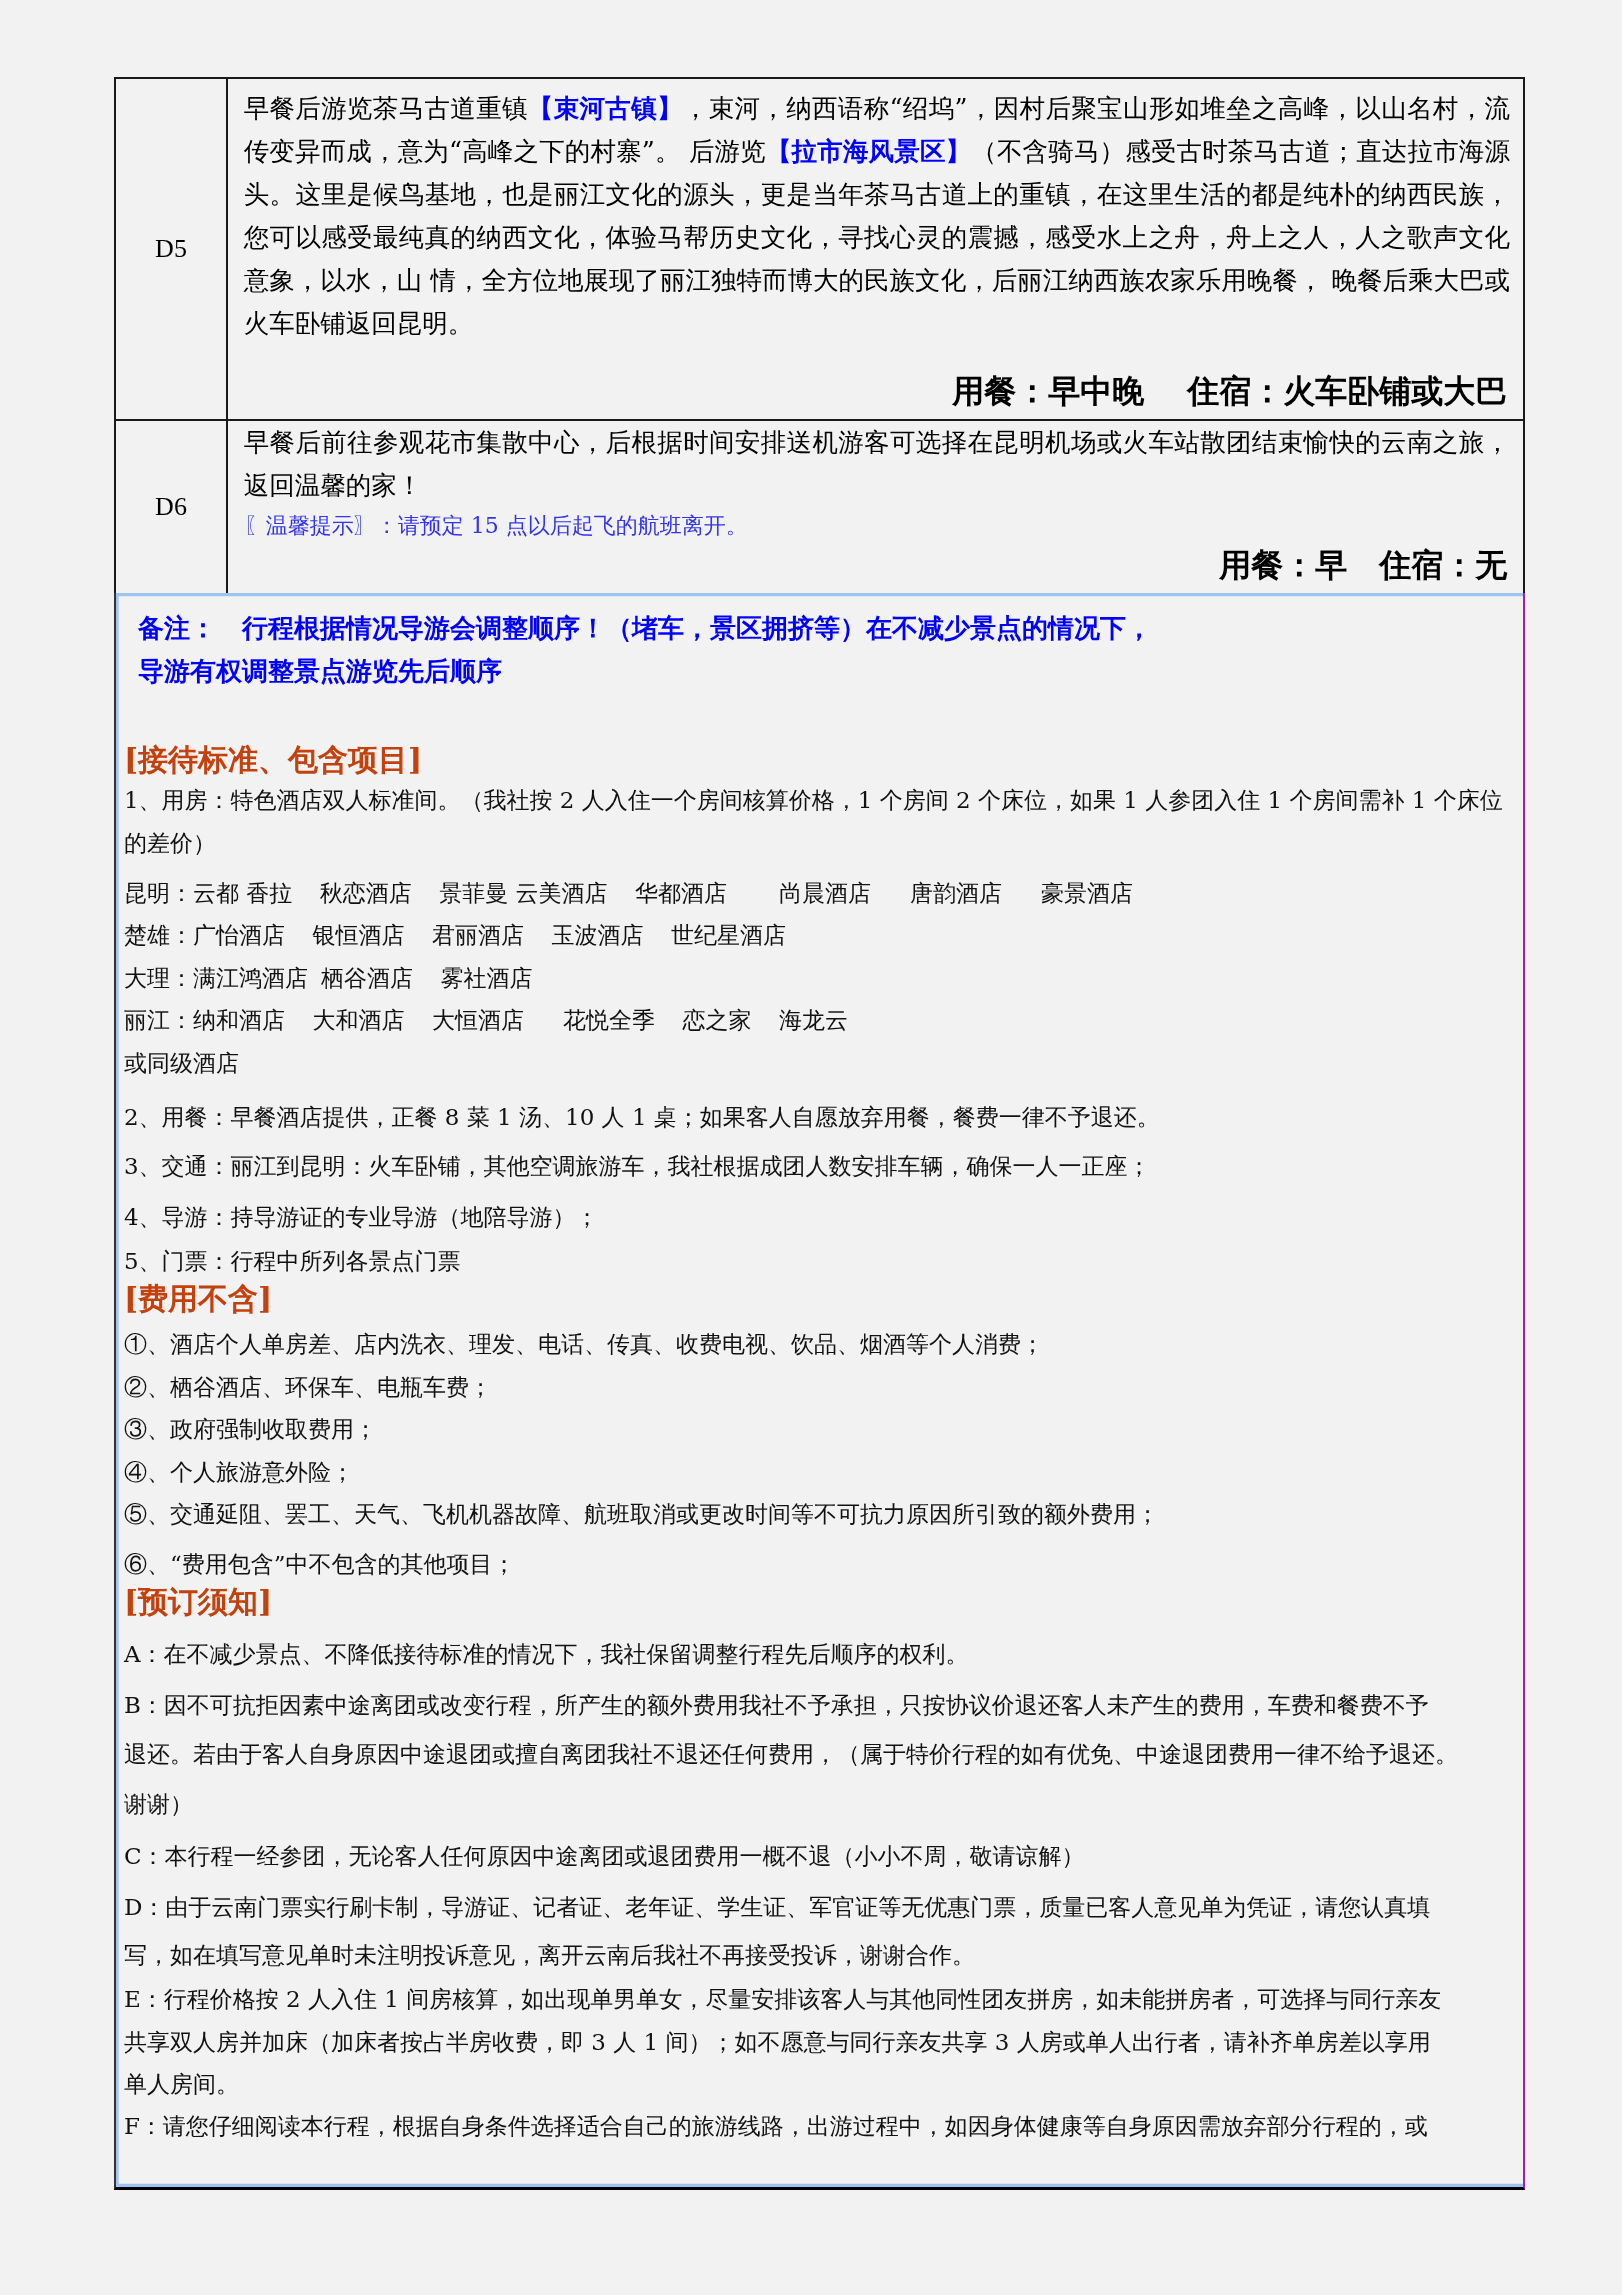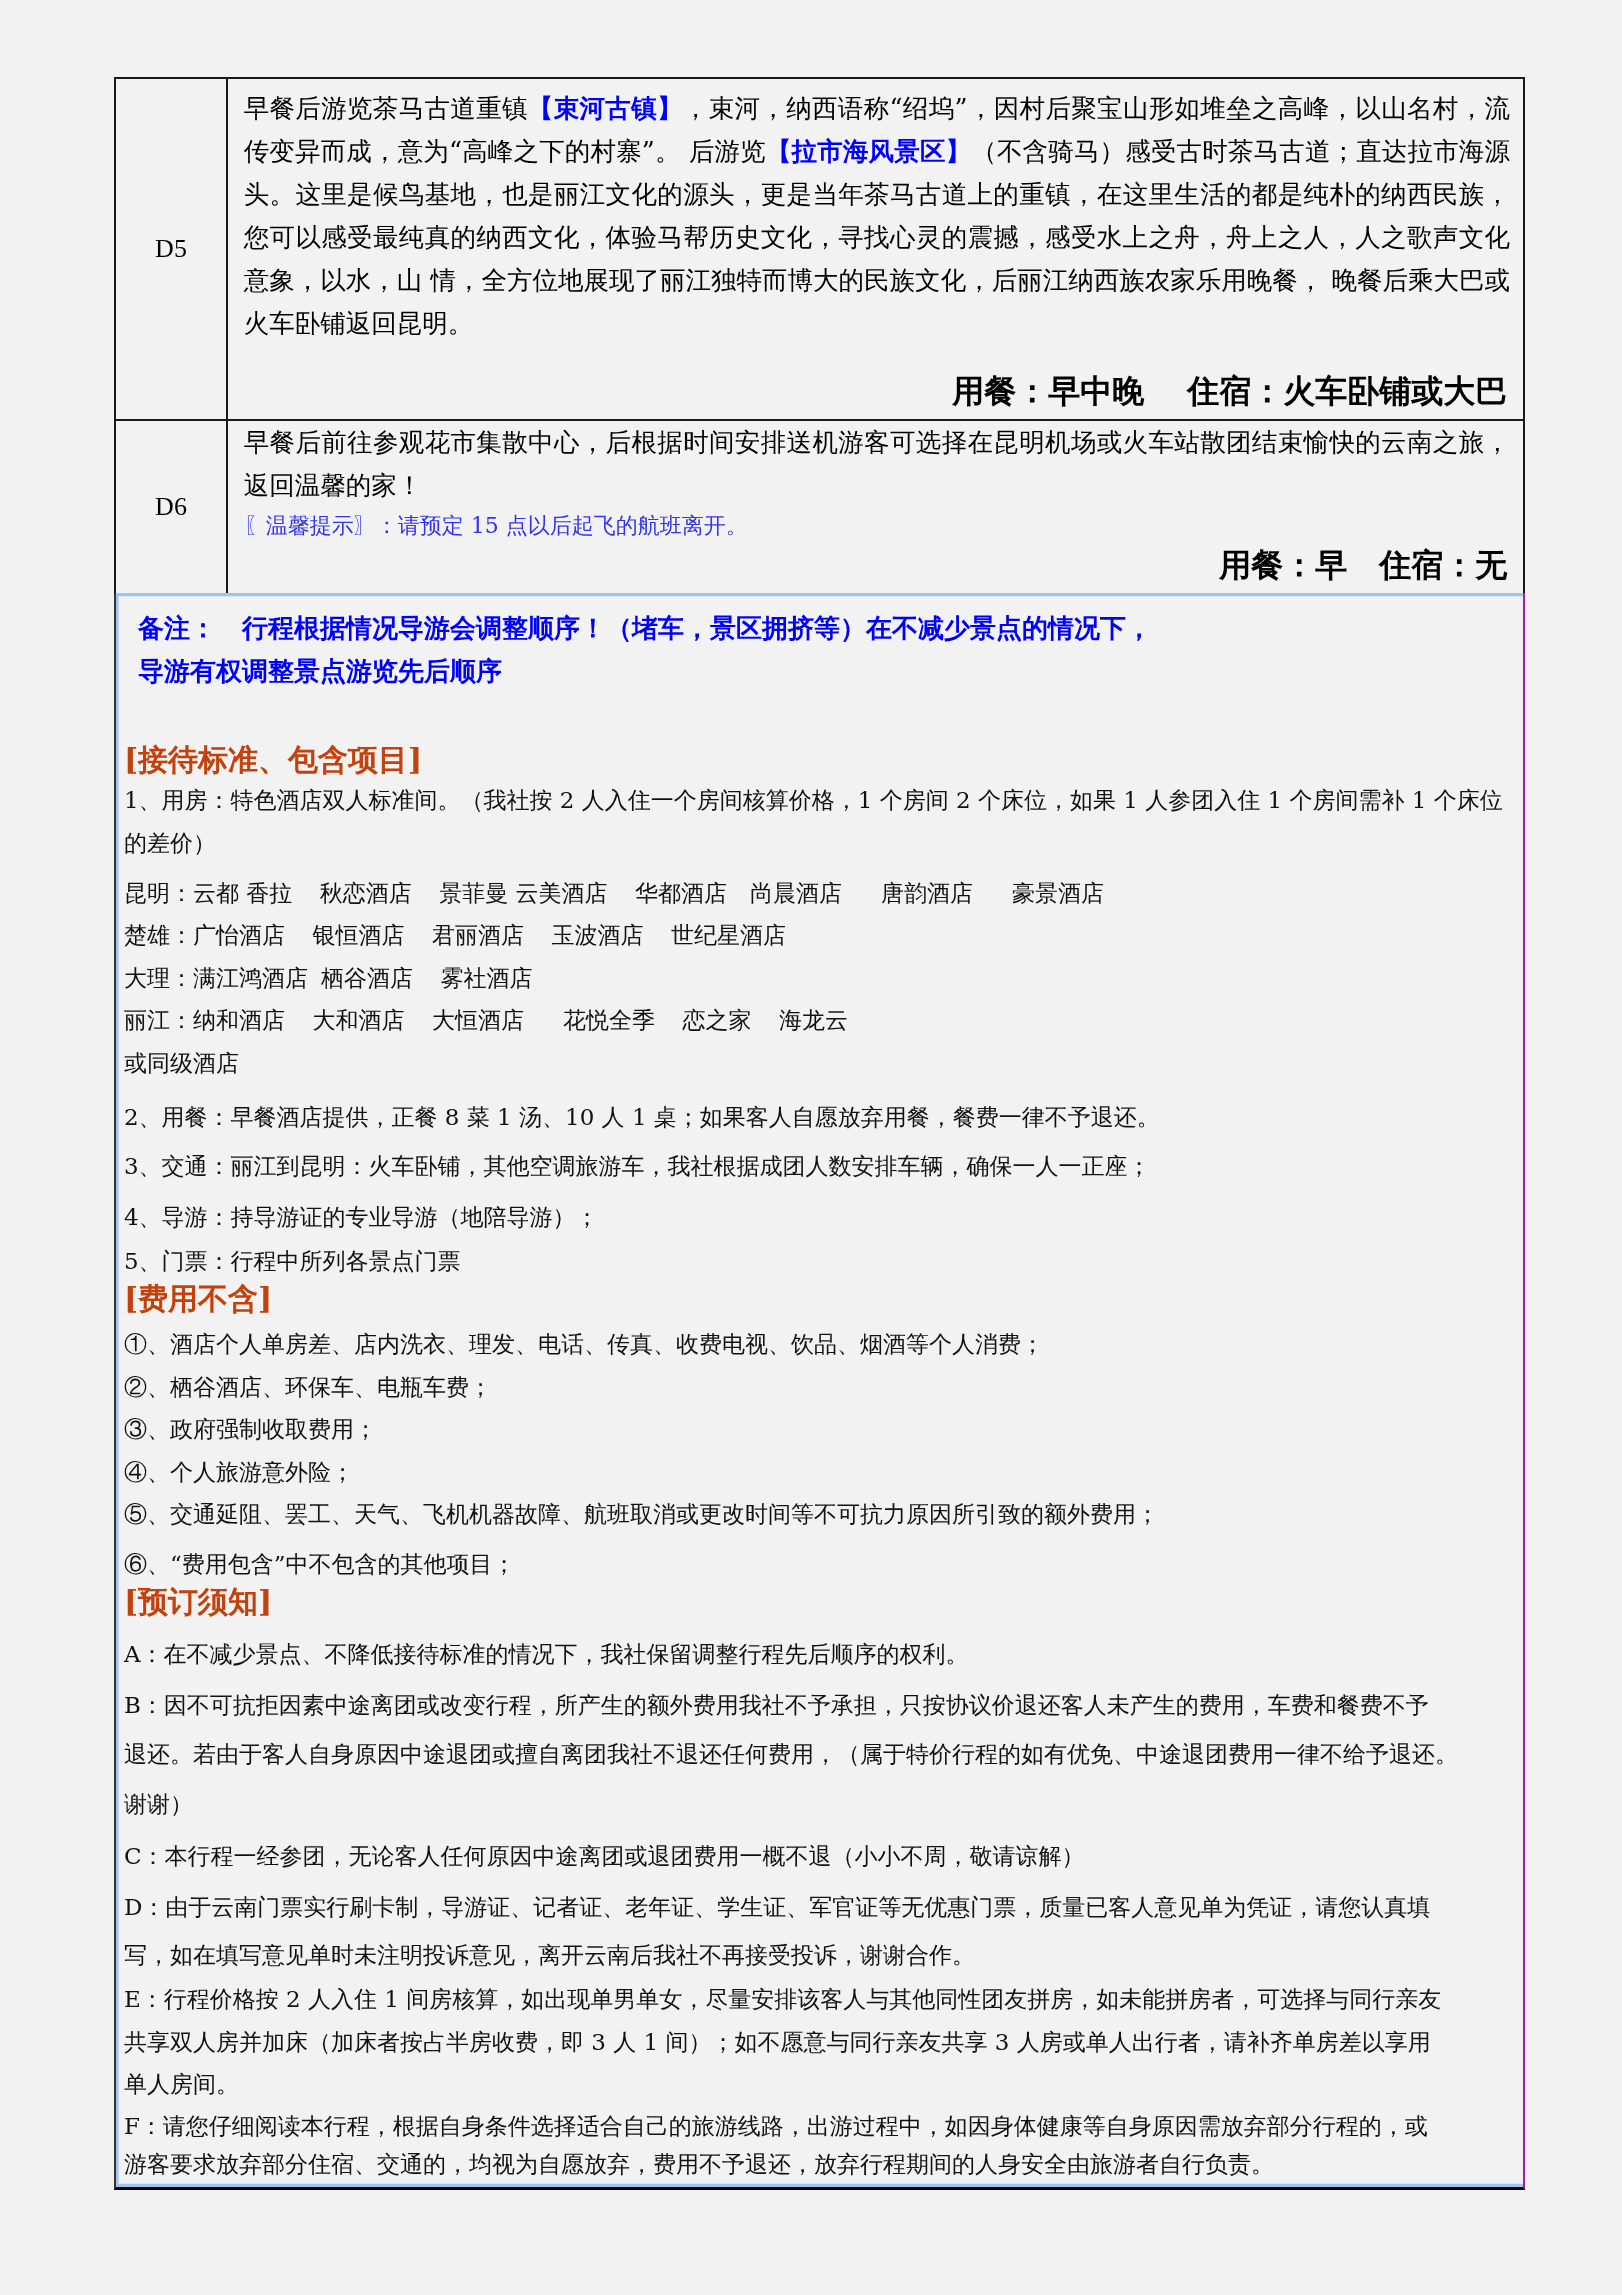--- a/index.html
+++ b/index.html
@@ -101,21 +101,21 @@
 <div class="notes-box">
   <div class="remark">
     <div>备注：　行程根据情况导游会调整顺序！（堵车，景区拥挤等）在不减少景点的情况下，</div>
     <div>导游有权调整景点游览先后顺序</div>
   </div>
 
   <div class="sec-h" style="top:147px">[接待标准、包含项目]</div>
   <div class="line" style="top:186px">1、用房：特色酒店双人标准间。（我社按 2 人入住一个房间核算价格，1 个房间 2 个床位，如果 1 人参团入住 1 个房间需补 1 个床位的差价）</div>
 
   <div class="line hotels" style="top:279px">
-    <span style="margin-right:0">昆明：</span><span>云都 香拉</span><span>秋恋酒店</span><span>景菲曼 云美酒店</span><span style="margin-right:23px">华都酒店</span><span style="margin-right:39px">尚晨酒店</span><span style="margin-right:39px">唐韵酒店</span><span>豪景酒店</span>
+    <span style="margin-right:0">昆明：</span><span>云都 香拉</span><span>秋恋酒店</span><span>景菲曼 云美酒店</span><span style="margin-right:52px">华都酒店</span><span style="margin-right:39px">尚晨酒店</span><span style="margin-right:39px">唐韵酒店</span><span>豪景酒店</span>
   </div>
   <div class="line hotels" style="top:321px">
     <span style="margin-right:0">楚雄：</span><span>广怡酒店</span><span>银恒酒店</span><span>君丽酒店</span><span>玉波酒店</span><span>世纪星酒店</span>
   </div>
   <div class="line hotels" style="top:364px">
     <span style="margin-right:0">大理：</span><span style="margin-right:13px">满江鸿酒店</span><span>栖谷酒店</span><span>雾社酒店</span>
   </div>
   <div class="line hotels" style="top:406px">
     <span style="margin-right:0">丽江：</span><span>纳和酒店</span><span style="">大和酒店</span><span style="margin-right:39px">大恒酒店</span><span>花悦全季</span><span>恋之家</span><span>海龙云</span>
   </div>
@@ -139,15 +139,14 @@
   <div class="line" style="top:1091px">B：因不可抗拒因素中途离团或改变行程，所产生的额外费用我社不予承担，只按协议价退还客人未产生的费用，车费和餐费不予</div>
   <div class="line" style="top:1140px">退还。若由于客人自身原因中途退团或擅自离团我社不退还任何费用，（属于特价行程的如有优免、中途退团费用一律不给予退还。</div>
   <div class="line" style="top:1190px">谢谢）</div>
   <div class="line" style="top:1242px">C：本行程一经参团，无论客人任何原因中途离团或退团费用一概不退（小小不周，敬请谅解）</div>
   <div class="line" style="top:1293px">D：由于云南门票实行刷卡制，导游证、记者证、老年证、学生证、军官证等无优惠门票，质量已客人意见单为凭证，请您认真填</div>
   <div class="line" style="top:1341px">写，如在填写意见单时未注明投诉意见，离开云南后我社不再接受投诉，谢谢合作。</div>
   <div class="line" style="top:1385px">E：行程价格按 2 人入住 1 间房核算，如出现单男单女，尽量安排该客人与其他同性团友拼房，如未能拼房者，可选择与同行亲友</div>
   <div class="line" style="top:1428px">共享双人房并加床（加床者按占半房收费，即 3 人 1 间）；如不愿意与同行亲友共享 3 人房或单人出行者，请补齐单房差以享用</div>
   <div class="line" style="top:1470px">单人房间。</div>
   <div class="line" style="top:1512px">F：请您仔细阅读本行程，根据自身条件选择适合自己的旅游线路，出游过程中，如因身体健康等自身原因需放弃部分行程的，或</div>
-  <div class="line" style="top:1550px">游客要求放弃部分住宿、交通的，均视为自愿放弃，费用不予退还，放弃行程期间的人身安全由旅游者自行负责。</div>
 </div>
 
 
 </body></html>

